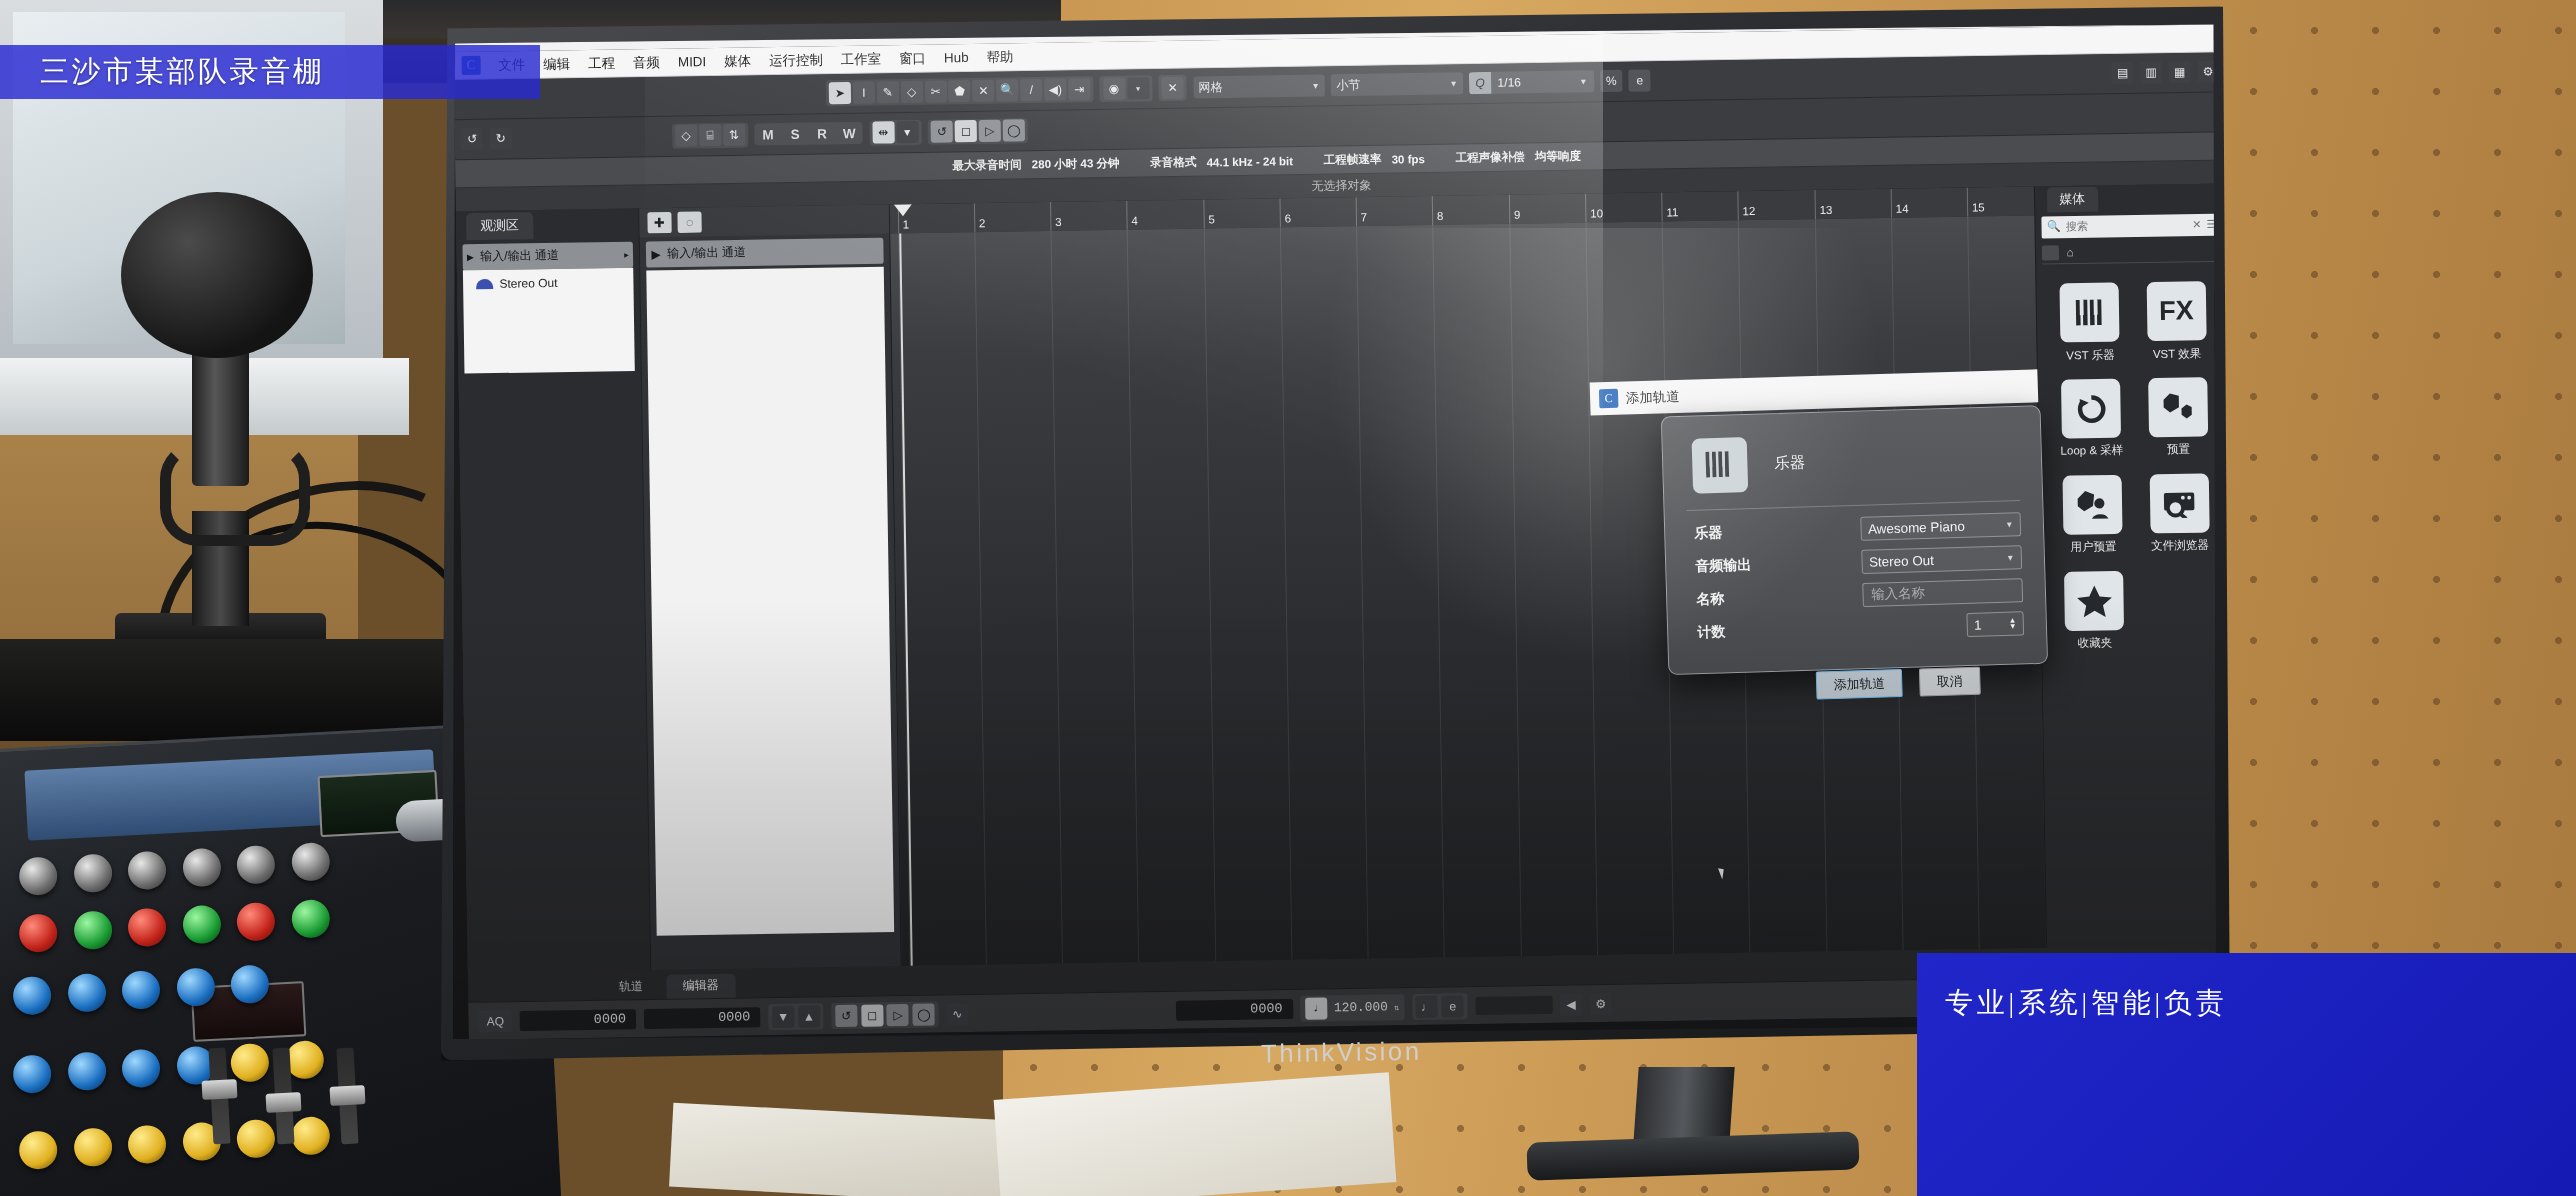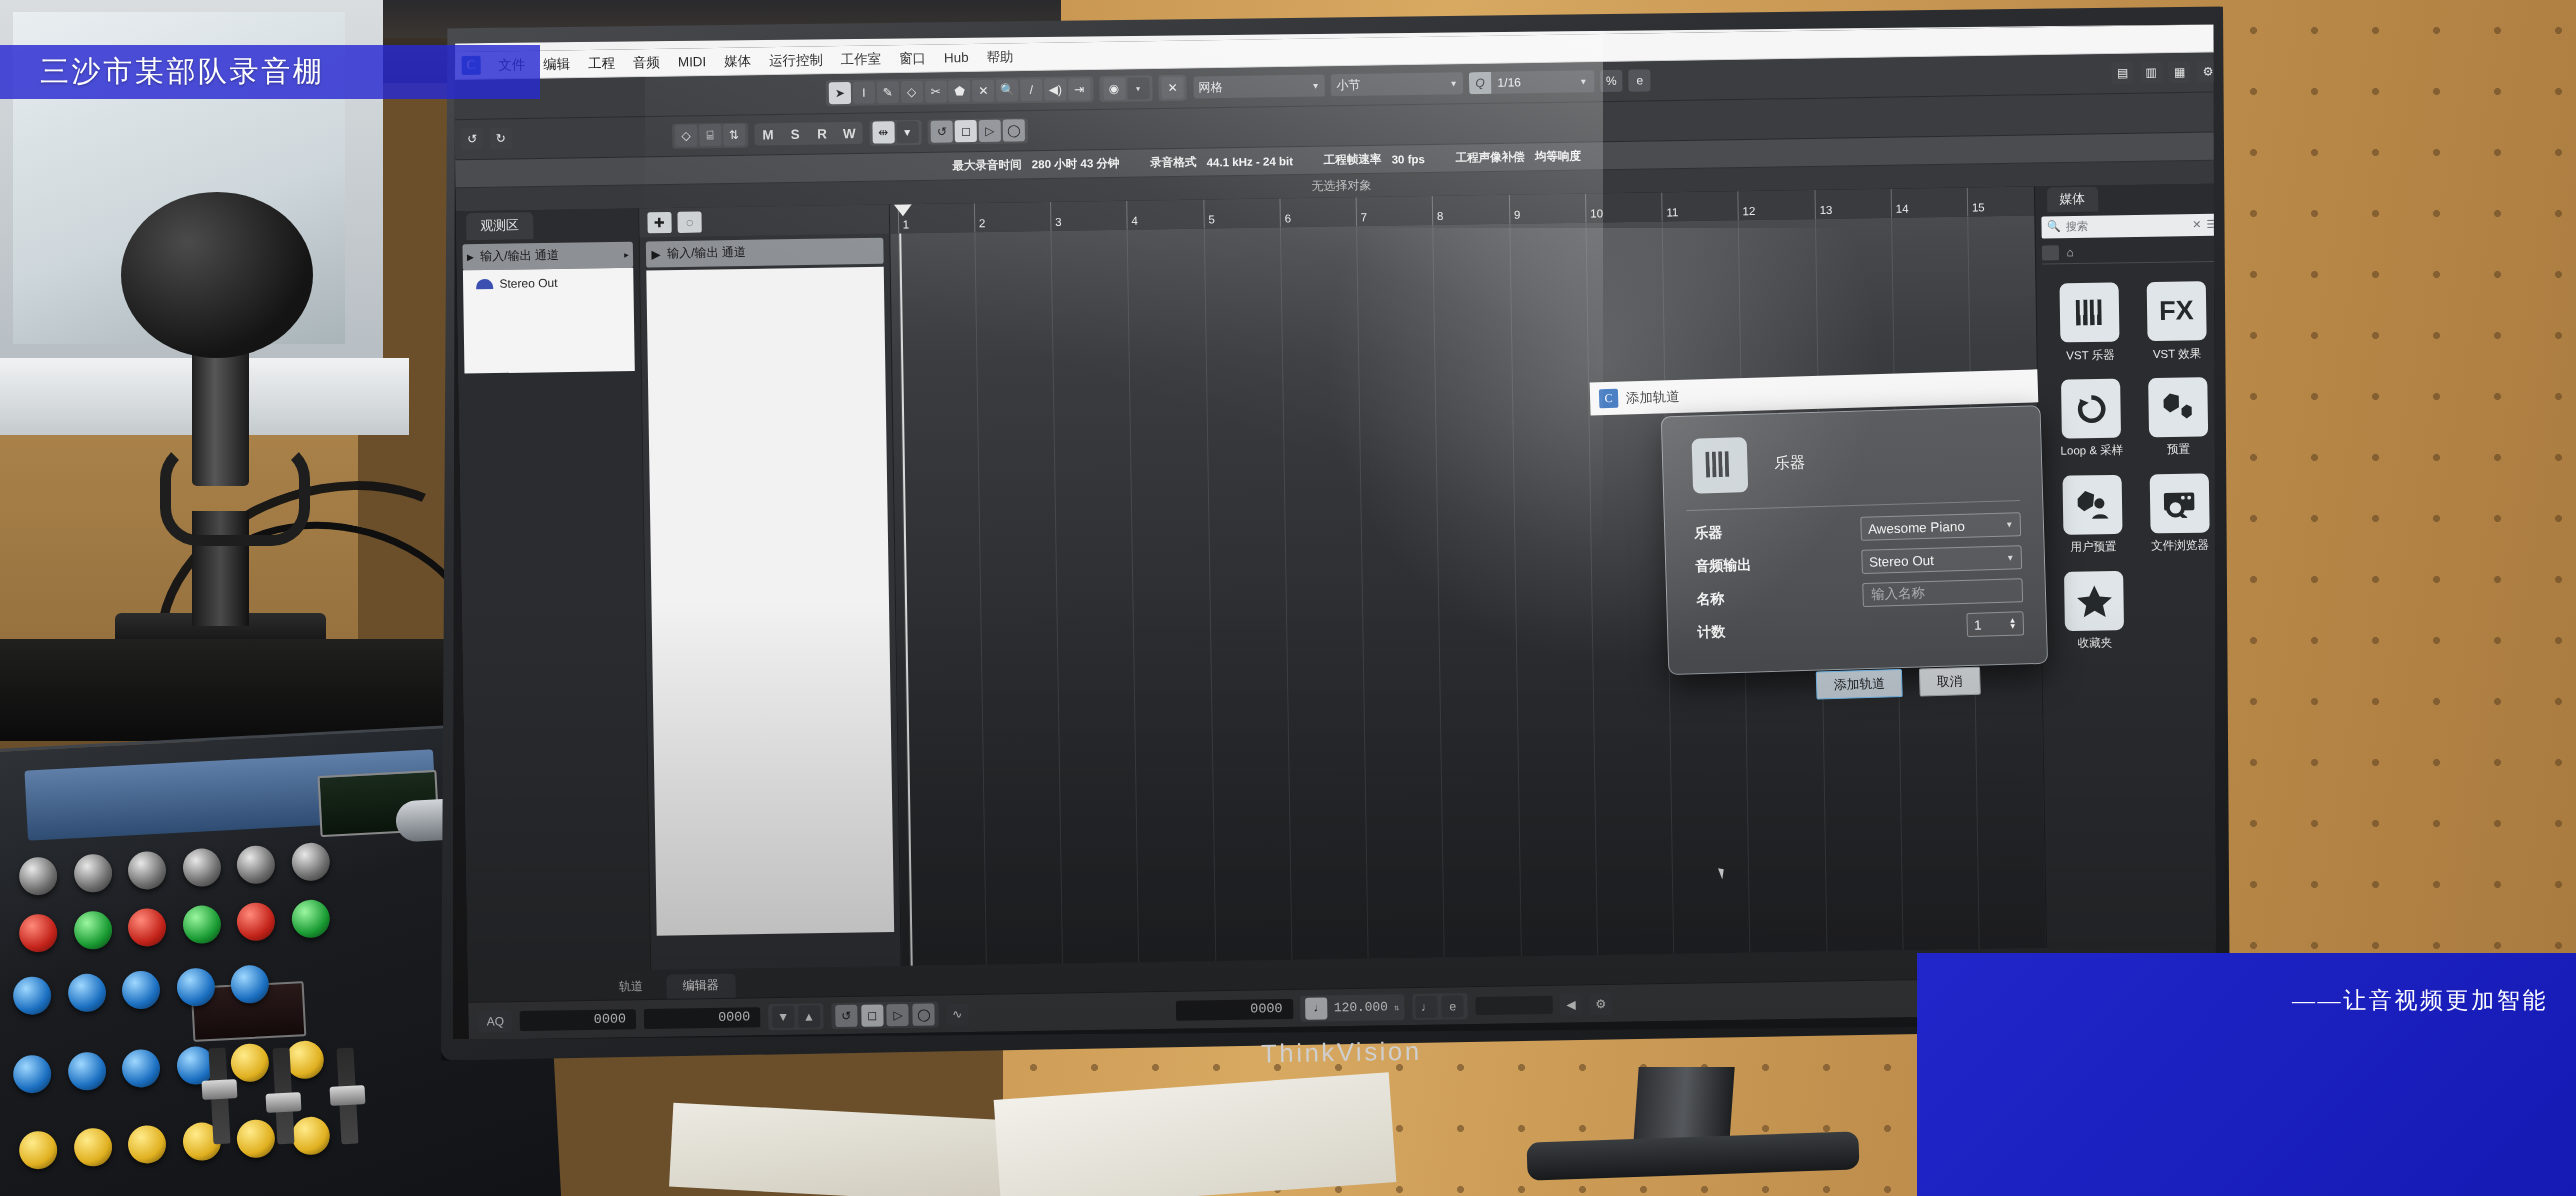--- a/index.html
+++ b/index.html
@@ -761,15 +761,15 @@
   <div class="brandplate">ThinkVision</div>
   <div class="stand-neck"></div>
   <div class="stand-base"></div>
 </div>
 
 <div class="banner-tl">
   <div class="txt">三沙市某部队录音棚</div>
 </div>
 
 <div class="banner-br">
-  <div class="l3">——让音视频更加智能</div>
+  <div class="l2">专业|系统|智能|负责</div>
 </div>
 
 
 </body></html>

